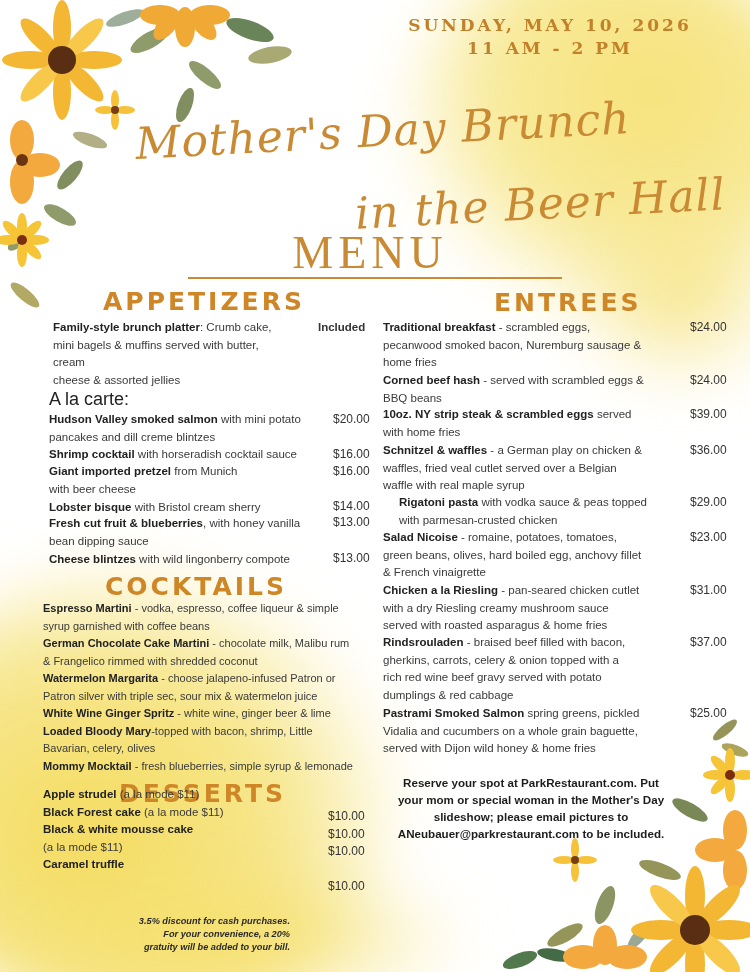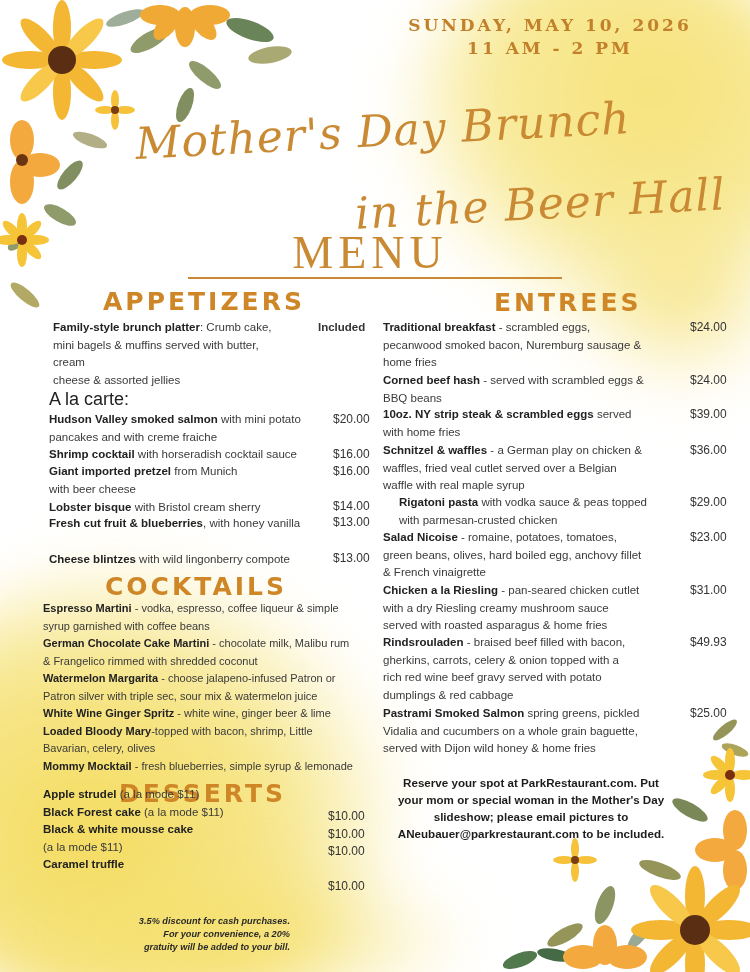--- a/index.html
+++ b/index.html
@@ -199,21 +199,21 @@
     <div>mini bagels &amp; muffins served with butter,</div>
     <div>cream</div>
     <div>cheese &amp; assorted jellies</div>
   </div>
   <div class="price" style="left:318px;top:319px;font-weight:bold;font-size:11.5px;">Included</div>
 
   <div class="item" style="left:49px;top:391px;font-size:18px;font-weight:normal;color:#222;">A la carte:</div>
 
   <div class="item" style="left:49px;top:411px;width:290px;">
     <div><b>Hudson Valley smoked salmon</b><span> with mini potato</span></div>
-    <div>pancakes and with creme fraiche</div>
+    <div>pancakes and dill creme blintzes</div>
   </div>
   <div class="price" style="left:333px;top:411px;">$20.00</div>
 
   <div class="item" style="left:49px;top:446px;width:290px;">
     <div><b>Shrimp cocktail</b><span> with horseradish cocktail sauce</span></div>
   </div>
   <div class="price" style="left:333px;top:446px;">$16.00</div>
 
   <div class="item" style="left:49px;top:463px;width:290px;">
     <div><b>Giant imported pretzel</b><span> from Munich</span></div>
@@ -221,20 +221,21 @@
   </div>
   <div class="price" style="left:333px;top:463px;">$16.00</div>
 
   <div class="item" style="left:49px;top:499px;width:290px;">
     <div><b>Lobster bisque</b><span> with Bristol cream sherry</span></div>
   </div>
   <div class="price" style="left:333px;top:498px;">$14.00</div>
 
   <div class="item" style="left:49px;top:515px;width:290px;">
     <div><b>Fresh cut fruit &amp; blueberries</b><span>, with honey vanilla</span></div>
+    <div>bean dipping sauce</div>
   </div>
   <div class="price" style="left:333px;top:514px;">$13.00</div>
 
   <div class="item" style="left:49px;top:551px;width:290px;">
     <div><b>Cheese blintzes</b><span> with wild lingonberry compote</span></div>
   </div>
   <div class="price" style="left:333px;top:550px;">$13.00</div>
 
   <div class="sec-head" style="left:105px;top:572px;">COCKTAILS</div>
 
@@ -318,21 +319,21 @@
     <div>served with roasted asparagus &amp; home fries</div>
   </div>
   <div class="price" style="left:690px;top:582px;">$31.00</div>
 
   <div class="item" style="left:383px;top:634px;width:300px;">
     <div><b>Rindsrouladen</b><span> - braised beef filled with bacon,</span></div>
     <div>gherkins, carrots, celery &amp; onion topped with a</div>
     <div>rich red wine beef gravy served with potato</div>
     <div>dumplings &amp; red cabbage</div>
   </div>
-  <div class="price" style="left:690px;top:634px;">$49.93</div>
+  <div class="price" style="left:690px;top:634px;">$37.00</div>
 
   <div class="item" style="left:383px;top:705px;width:300px;">
     <div><b>Pastrami Smoked Salmon</b><span> spring greens, pickled</span></div>
     <div>Vidalia and cucumbers on a whole grain baguette,</div>
     <div>served with Dijon wild honey &amp; home fries</div>
   </div>
   <div class="price" style="left:690px;top:705px;">$25.00</div>
 
   <div class="reserve">Reserve your spot at ParkRestaurant.com. Put your mom or special woman in the Mother's Day slideshow; please email pictures to ANeubauer@parkrestaurant.com to be included.</div>
 </div>

